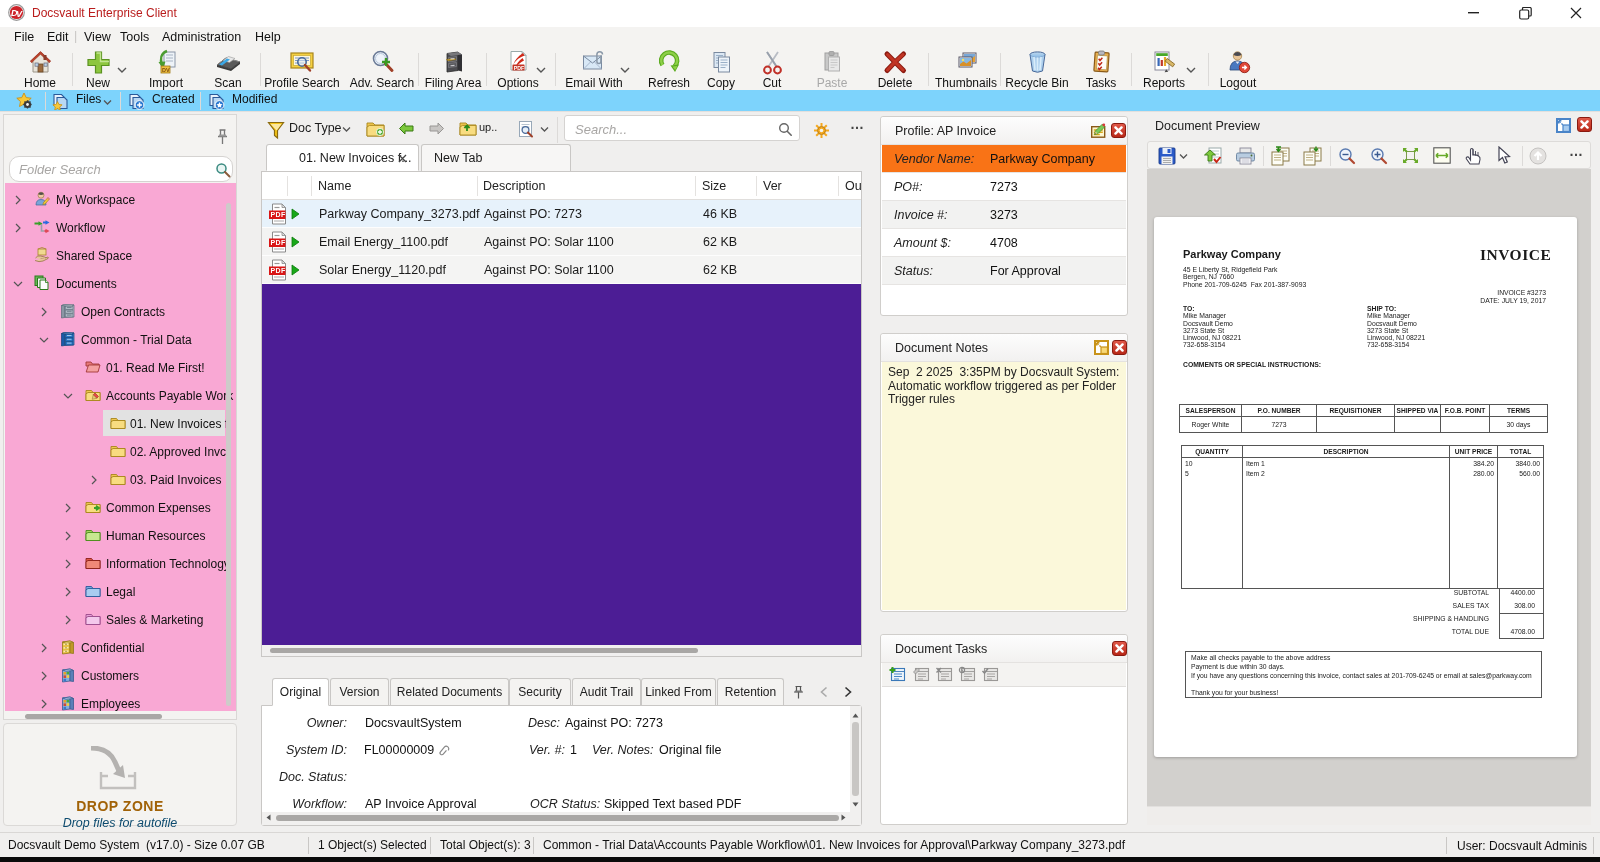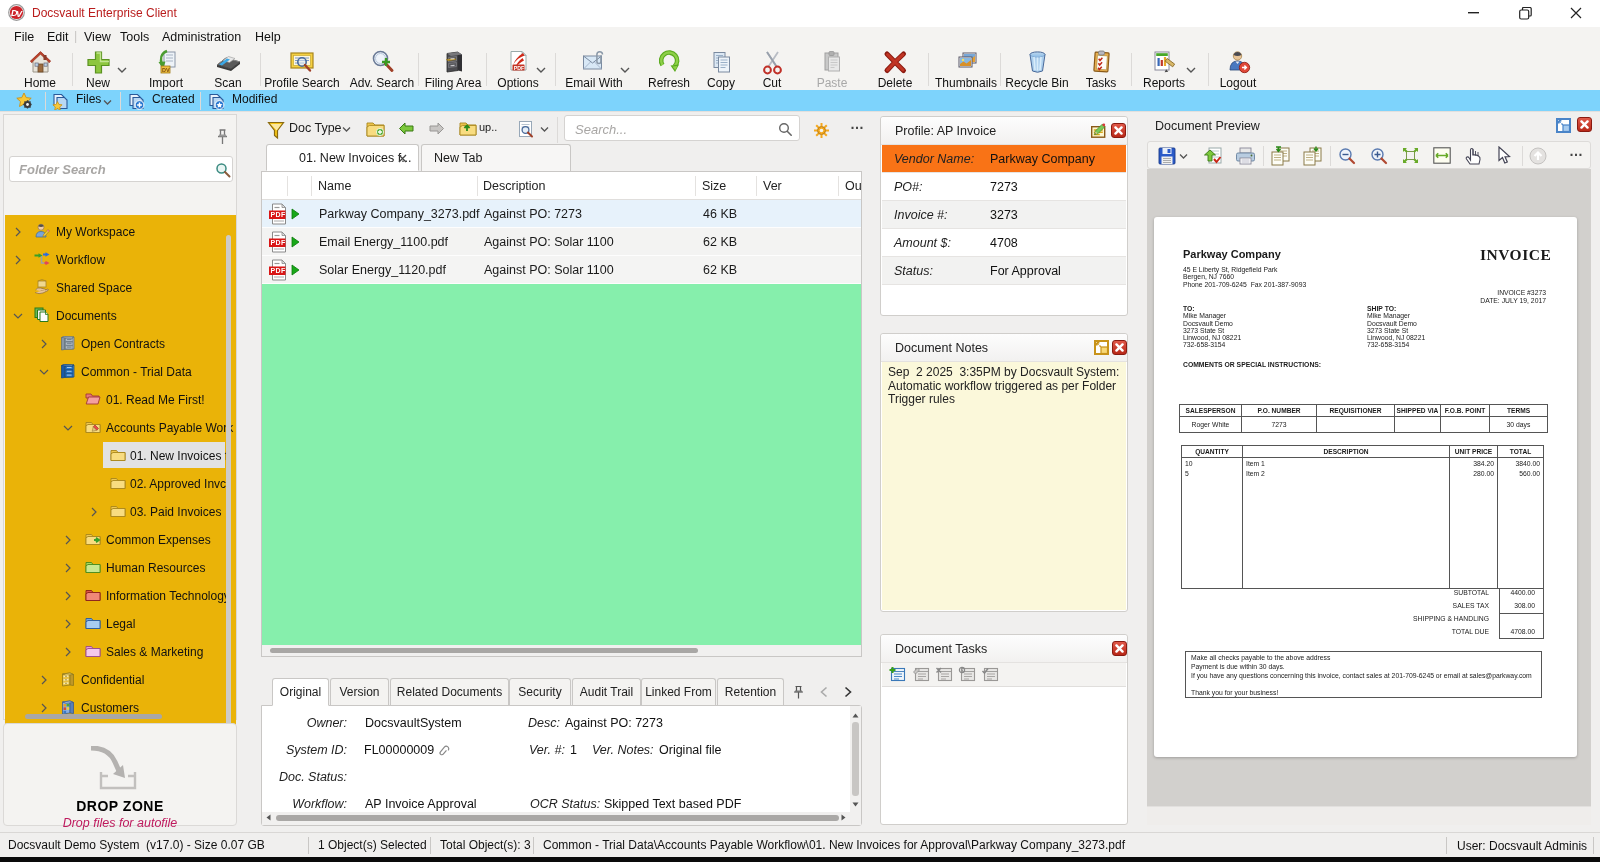--- a/index.html
+++ b/index.html
@@ -23,33 +23,33 @@
 .tsep { position:absolute; top:4px; width:1px; height:33px; background:#dcdad8; }
 
 #toolbar2 { position:absolute; left:0; top:90px; width:1600px; height:22px; background:#7dd3fc; border-bottom:1px solid #e2e0de; }
 #toolbar2 .t2 { position:absolute; top:2px; font-size:12px; color:#111; }
 
 
 #main { position:absolute; left:0; top:112px; width:1600px; height:719px; background:#f0efee; }
 
 
 #leftpanel { position:absolute; left:3px; top:2px; width:234px; height:606px; background:#f4f3f1; border:1px solid #d9d7d5; }
-#foldersearch { position:absolute; left:5px; top:41px; width:224px; height:26px; background:#fff; border:1px solid #d5d3d1; border-radius:3px;font-weight:bold; }
-#tree { position:absolute; left:1px; top:68px; width:231px; height:528px; background:#eab308; overflow:hidden;margin-top:32px; }
+#foldersearch { position:absolute; left:5px; top:41px; width:224px; height:26px; background:#fff; border:1px solid #d5d3d1; border-radius:10px; }
+#tree { position:absolute; left:1px; top:68px; width:231px; height:528px; background:#f9a8d4; overflow:hidden; }
 .trow { position:absolute; height:28px; width:100%; }
 .trow .lbl { position:absolute; top:7px; font-size:12px; color:#111; white-space:nowrap; }
 .dropzone { position:absolute; left:3px; top:611px; width:234px; height:103px; border:1px solid #dbd9d7; border-radius:4px; background:#f4f3f1; text-align:center; }
 
 
 #centerpanel { position:absolute; left:260px; top:0px; width:603px; height:719px; }
 #filterbar { position:absolute; left:0; top:2px; width:603px; height:30px; }
 #searchbox { position:absolute; left:304px; top:1px; width:236px; height:26px; background:#fff; border:1px solid #d5d3d1; border-radius:3px; }
 #tabs { position:absolute; left:0px; top:32px; width:603px; height:27px; }
 .ftab { position:absolute; top:0; height:27px; background:#f4f3f1; border:1px solid #c9c7c5; border-bottom:none; border-radius:3px 3px 0 0; font-size:12.5px; white-space:nowrap; }
-#filelist { position:absolute; left:1px; top:59px; width:601px; height:486px; background:#86efac; border:1px solid #c9c7c5; overflow:hidden; }
+#filelist { position:absolute; left:1px; top:59px; width:601px; height:486px; background:#4c1d95; border:1px solid #c9c7c5; overflow:hidden; }
 #props { position:absolute; left:1px; top:566px; width:601px; height:148px; }
 .ptab { position:absolute; top:0; height:28px; background:#f4f3f1; border:1px solid #c9c7c5; border-bottom:none; border-radius:3px 3px 0 0; font-size:12px; color:#222; white-space:nowrap; text-align:center; }
 #propbody { position:absolute; left:0; top:27px; width:601px; height:121px; background:#fff; border:1px solid #c9c7c5; border-radius:0 3px 3px 3px; }
 .plr { left:0; width:85px; text-align:right; }
 .pl { position:absolute; font-style:italic; font-size:12.5px; color:#222; white-space:nowrap; }
 .pv { position:absolute; font-size:12.5px; color:#111; white-space:nowrap; }
 .frow { position:absolute; left:0; width:100%; height:28px; box-shadow:inset 0 -1px 0 #fdfdfd; }
 .frow .fc1 { position:absolute; left:57px; top:7px; font-size:12.5px; }
 .frow .fc2 { position:absolute; left:222px; top:7px; font-size:12.5px; }
 .frow .fc3 { position:absolute; left:441px; top:7px; font-size:12.5px; }
@@ -600,22 +600,22 @@
         <path d="M4 6.5 h7 v2 h-7 Z" fill="#999"></path>
       </svg>
     <div style="position:absolute;left:21px;top:599px;width:137px;height:5px;background:#a9a7a5;border-radius:3px;"></div>
   </div>
   <div class="dropzone">
     <svg class="abs" style="left:85px;top:22px" width="58" height="50" viewBox="0 0 58 50">
         <path d="M2 2 Q20 2 26 16 l4 9" fill="none" stroke="#b4b2b0" stroke-width="5"></path>
         <path d="M24 28 l12 4 -2 -13 Z" fill="#b4b2b0"></path>
         <path d="M12 26 v16 h34 v-16 M12 30 h7 M39 30 h7" fill="none" stroke="#c2c0be" stroke-width="2.4"></path>
       </svg>
-    <div style="position:absolute;left:0;width:100%;top:74px;font-weight:bold;font-size:14px;letter-spacing:0.5px;color:#000000;">DROP ZONE</div>
-    <div style="position:absolute;left:0;width:100%;top:92px;font-style:italic;font-size:12.5px;color:#be185d;">Drop files for autofile</div>
+    <div style="position:absolute;left:0;width:100%;top:74px;font-weight:bold;font-size:14px;letter-spacing:0.5px;color:#a16207;">DROP ZONE</div>
+    <div style="position:absolute;left:0;width:100%;top:92px;font-style:italic;font-size:12.5px;color:#0c4a6e;">Drop files for autofile</div>
   </div>
 
   <div id="centerpanel">
     <div id="filterbar">
       <svg class="abs" style="left:7px;top:7px" width="18" height="19" viewBox="0 0 18 19">
           <path d="M1.5 1.5 h15 l-6 8 v7.5 l-3 -2.5 v-5 Z" fill="#f5c518" stroke="#8a6a10" stroke-width="1.2"></path>
           <path d="M3.5 3 h11 l-4.8 6.4" fill="#fce8a0" stroke="none"></path>
         </svg>
       <span style="position:absolute;left:29px;top:7px;font-size:12.5px;">Doc Type</span>
       <svg class="abs" style="left:82px;top:12px" width="9" height="7" viewBox="0 0 9 7">

